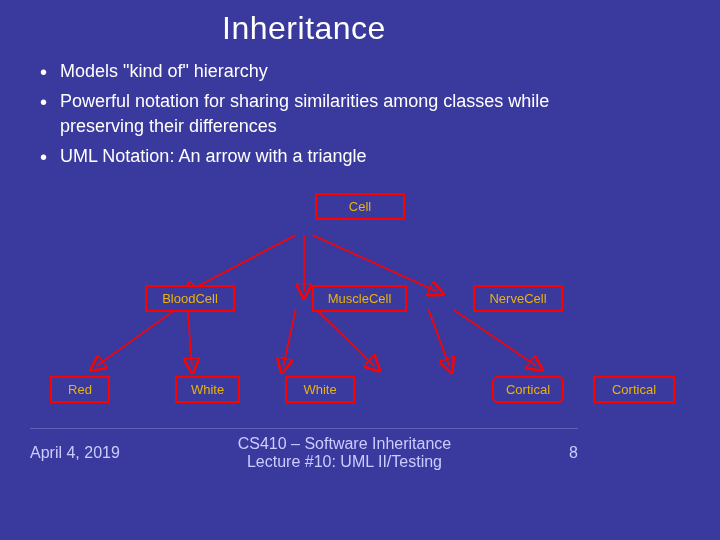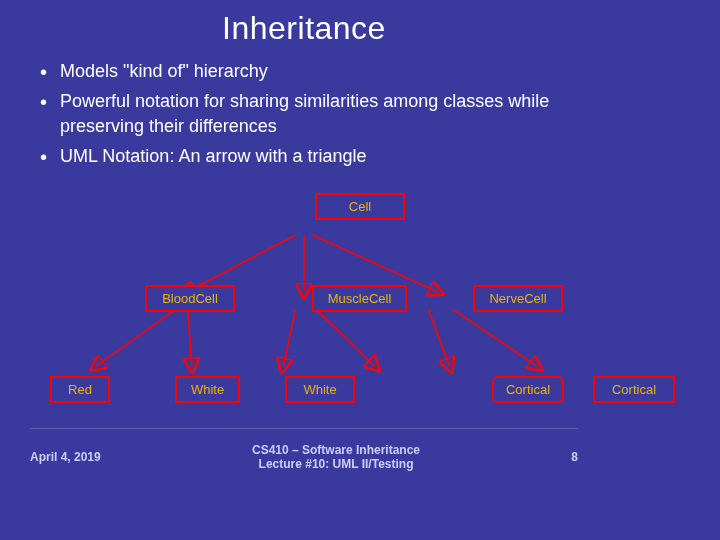--- a/index.html
+++ b/index.html
@@ -72,25 +72,24 @@
       text-align: center;
       padding: 4px 8px;
       white-space: nowrap;
     }
 
     
     .footer {
       display: flex;
       justify-content: space-between;
       align-items: center;
-      font-size: 12px;
+      font-size: 16px;
       color: #ccccff;
-      padding-top: 14px;
+      padding-top: 6px;
       border-top: 1px solid rgba(255,255,255,0.2);
-      font-weight: bold;
     }
 
     .footer-center {
       text-align: center;
       flex: 1;
     }
   </style>
 </head>
 <body>
 

